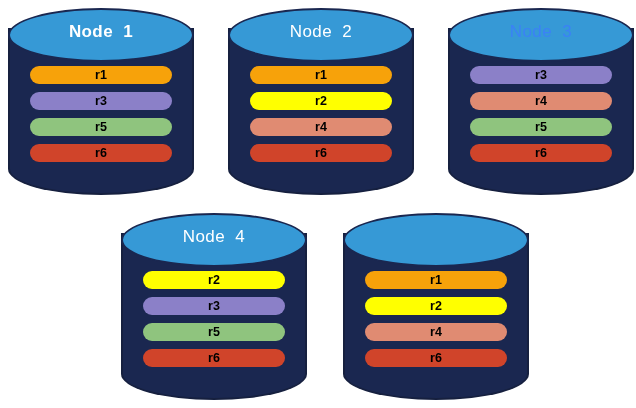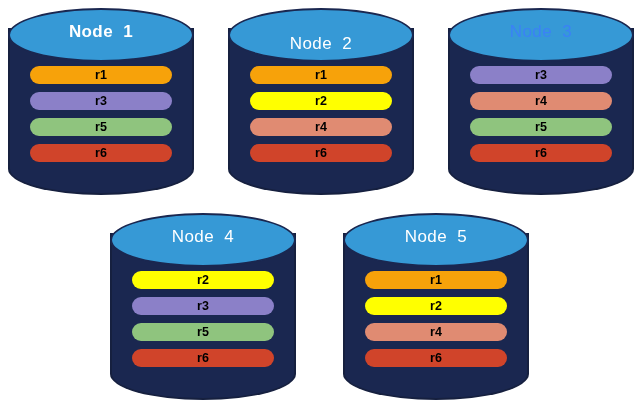--- a/index.html
+++ b/index.html
@@ -99,54 +99,53 @@
       <div class="replicas">
         <div class="replica" style="background: rgb(247, 162, 10);">r1</div>
         <div class="replica" style="background: rgb(139, 128, 200);">r3</div>
         <div class="replica" style="background: rgb(143, 196, 126);">r5</div>
         <div class="replica" style="background: rgb(208, 68, 42);">r6</div>
       </div>
     </div>
     <div class="node" style="left: 228px; top: 8px;">
       <div class="cyl-body" style="background: rgb(26, 39, 80);"></div>
       <div class="cyl-top" style="background: rgb(54, 153, 214);"></div>
-      <div class="node-label" style="color: rgb(255, 255, 255); margin-top: 12px;">Node  2</div>
+      <div class="node-label" style="color: rgb(255, 255, 255);">Node  2</div>
       <div class="replicas">
         <div class="replica" style="background: rgb(247, 162, 10);">r1</div>
         <div class="replica" style="background: rgb(255, 255, 0);">r2</div>
         <div class="replica" style="background: rgb(224, 139, 114);">r4</div>
         <div class="replica" style="background: rgb(208, 68, 42);">r6</div>
       </div>
     </div>
     <div class="node" style="left: 448px; top: 8px;">
       <div class="cyl-body" style="background: rgb(26, 39, 80);"></div>
       <div class="cyl-top" style="background: rgb(54, 153, 214);"></div>
       <div class="node-label" style="color: #3b82f6; text-align: center;">Node  3</div>
       <div class="replicas">
         <div class="replica" style="background: rgb(139, 128, 200);">r3</div>
         <div class="replica" style="background: rgb(224, 139, 114);">r4</div>
         <div class="replica" style="background: rgb(143, 196, 126);">r5</div>
         <div class="replica" style="background: rgb(208, 68, 42);">r6</div>
       </div>
     </div>
-    <div class="node" style="left: 110px; top: 213px;">
+    <div class="node" style="left: 121px; top: 213px;">
       <div class="cyl-body" style="background: rgb(26, 39, 80);"></div>
       <div class="cyl-top" style="background: rgb(54, 153, 214);"></div>
       <div class="node-label" style="color: rgb(255, 255, 255);">Node  4</div>
       <div class="replicas">
         <div class="replica" style="background: rgb(255, 255, 0);">r2</div>
         <div class="replica" style="background: rgb(139, 128, 200);">r3</div>
         <div class="replica" style="background: rgb(143, 196, 126);">r5</div>
         <div class="replica" style="background: rgb(208, 68, 42);">r6</div>
       </div>
     </div>
     <div class="node" style="left: 343px; top: 213px;">
       <div class="cyl-body" style="background: rgb(26, 39, 80);"></div>
       <div class="cyl-top" style="background: rgb(54, 153, 214);"></div>
-      <div class="node-label" style="color: rgb(255, 255, 255);">Node  5</div>
       <div class="replicas">
         <div class="replica" style="background: rgb(247, 162, 10);">r1</div>
         <div class="replica" style="background: rgb(255, 255, 0);">r2</div>
         <div class="replica" style="background: rgb(224, 139, 114);">r4</div>
         <div class="replica" style="background: rgb(208, 68, 42);">r6</div>
       </div>
     </div>
   </div>
 
 </body></html>

